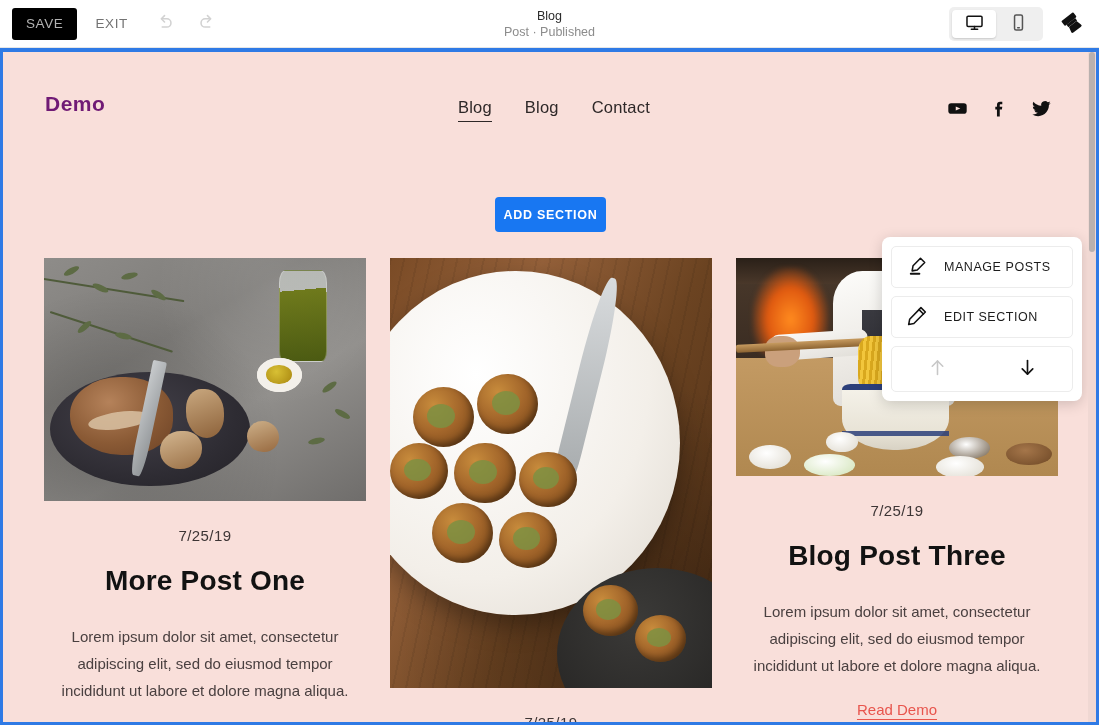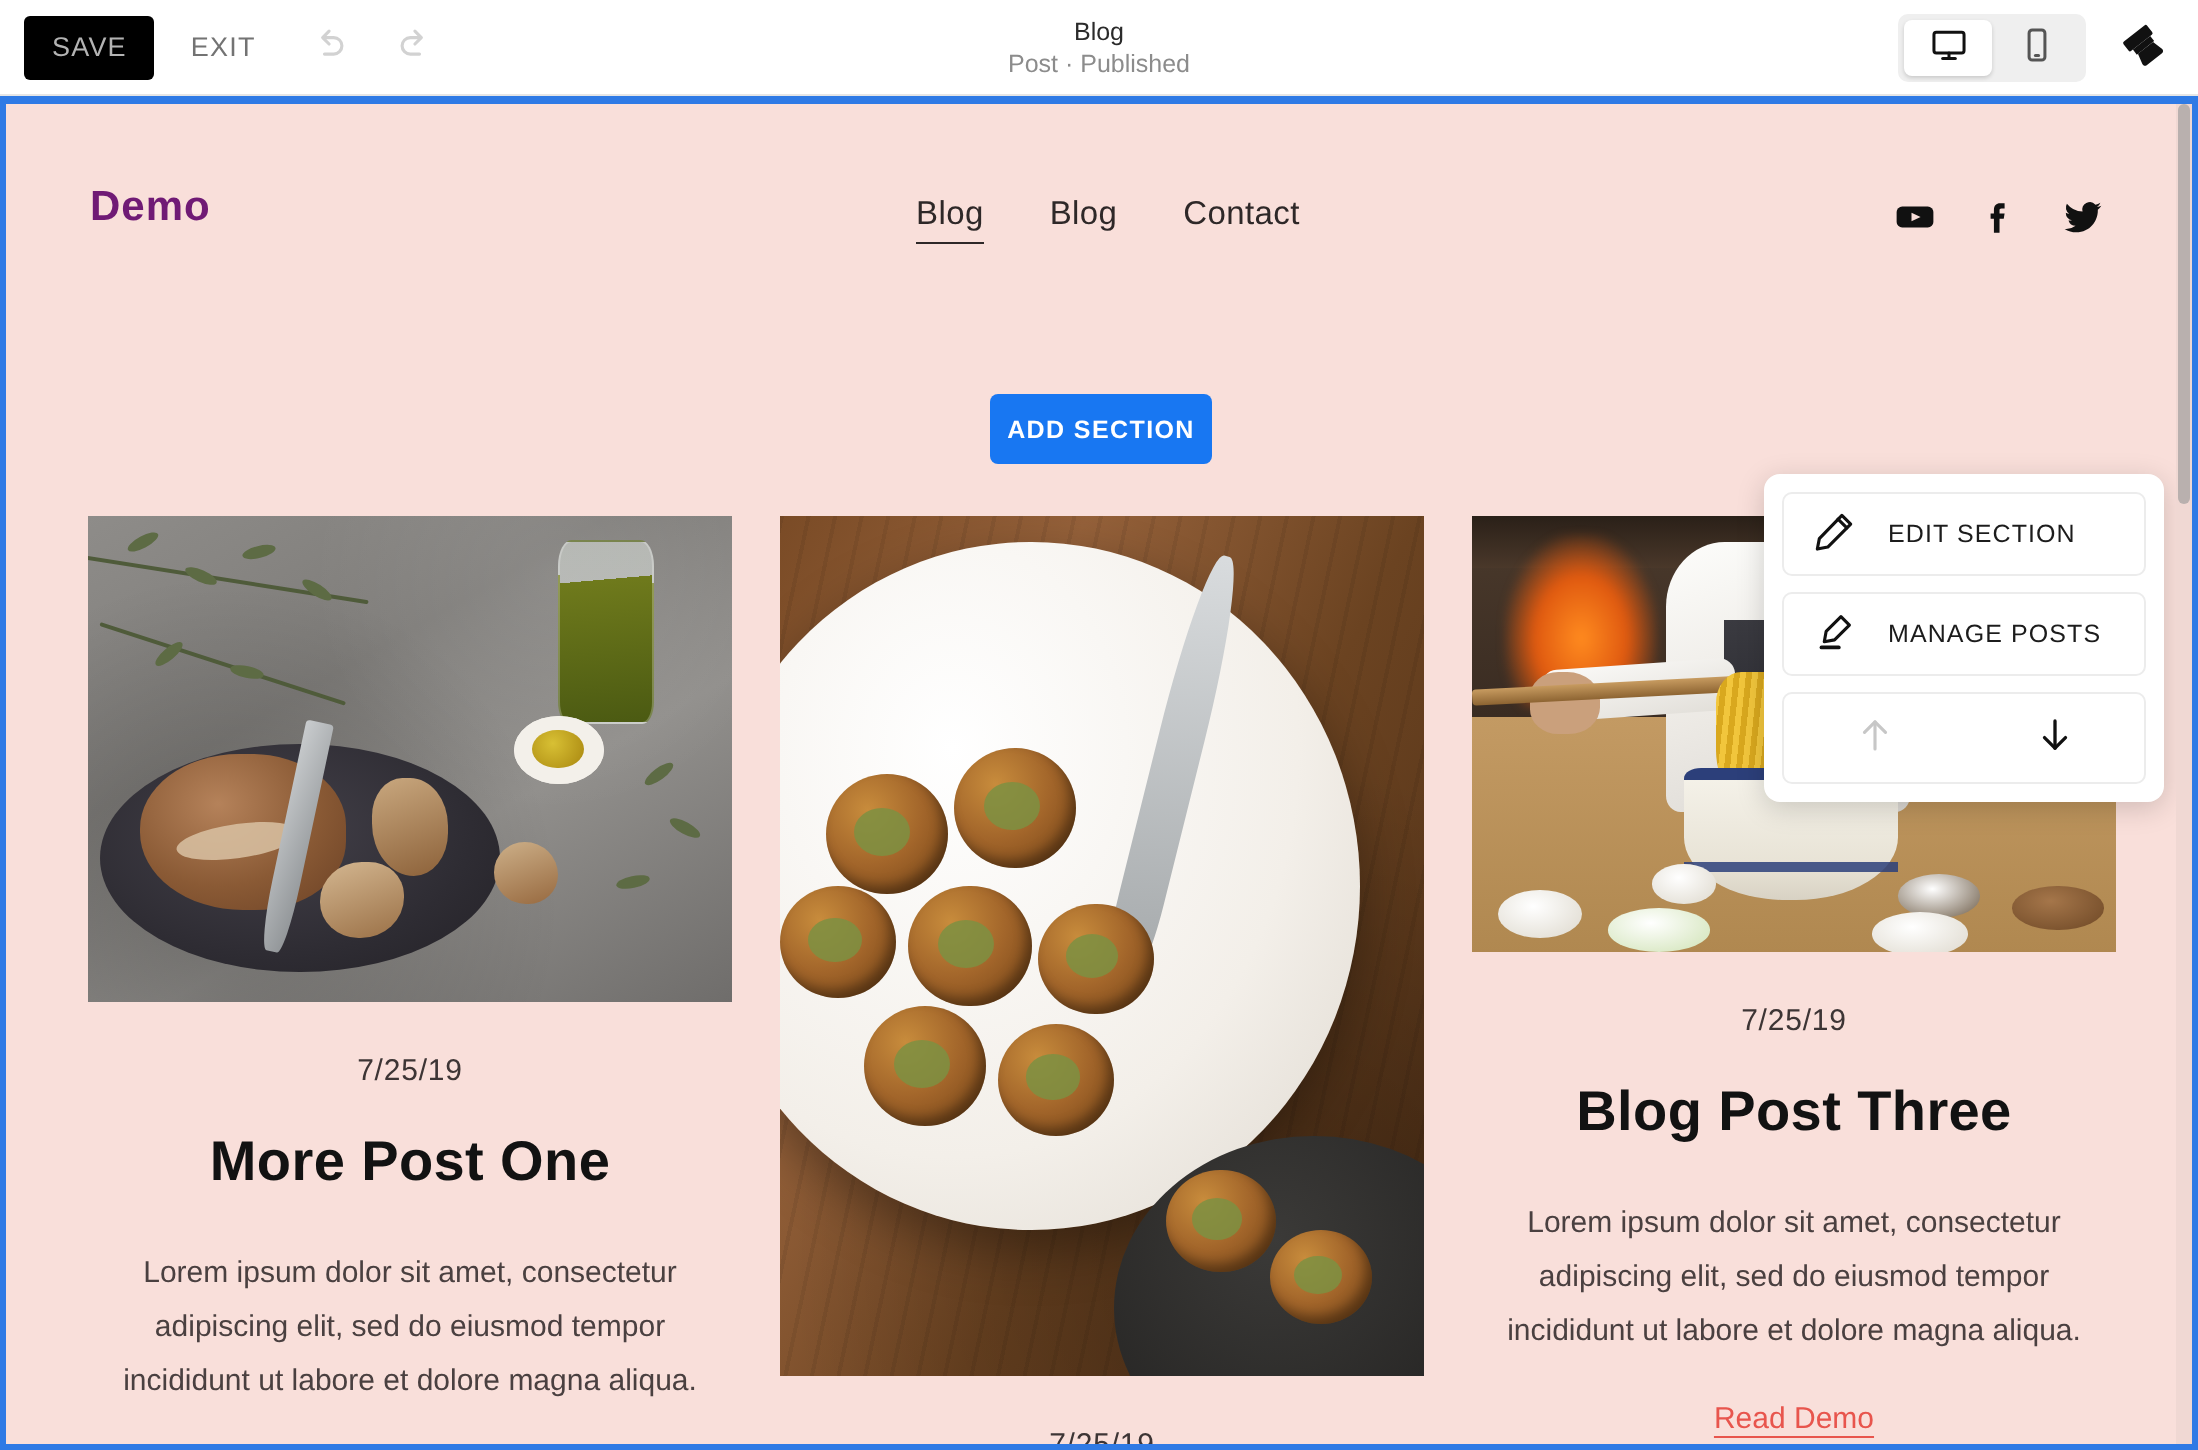--- a/index.html
+++ b/index.html
@@ -507,35 +507,35 @@
         <h2 class="post-title">Blog Post Three</h2>
         <p class="post-body">Lorem ipsum dolor sit amet, consectetur adipiscing elit, sed do eiusmod tempor incididunt ut labore et dolore magna aliqua.</p>
         <a class="post-readmore">Read Demo</a>
       </article>
     </div>
 
     <div id="section-context-menu">
       <button class="menu-item">
         <span>
           <svg width="22" height="22" viewBox="0 0 24 24" fill="none" stroke="#111" stroke-width="1.7" stroke-linecap="round" stroke-linejoin="round">
-            <path d="M16.3 2.9l4.8 4.8L8.6 20.2l-5.7 1.1 1.1-5.7z"></path>
-            <line x1="14.2" y1="5" x2="19" y2="9.8"></line>
+            <path d="M15.8 3.6l4.6 4.6-8.1 8.1-5.6 1 1-5.6z"></path>
+            <line x1="5.2" y1="20.4" x2="14.6" y2="20.4" stroke-width="2.1"></line>
           </svg>
         </span>
-        <span class="menu-item-label">EDIT SECTION</span>
+        <span class="menu-item-label">MANAGE POSTS</span>
       </button>
 
       <button class="menu-item">
         <span>
           <svg width="22" height="22" viewBox="0 0 24 24" fill="none" stroke="#111" stroke-width="1.7" stroke-linecap="round" stroke-linejoin="round">
-            <path d="M15.8 3.6l4.6 4.6-8.1 8.1-5.6 1 1-5.6z"></path>
-            <line x1="5.2" y1="20.4" x2="14.6" y2="20.4" stroke-width="2.1"></line>
+            <path d="M16.3 2.9l4.8 4.8L8.6 20.2l-5.7 1.1 1.1-5.7z"></path>
+            <line x1="14.2" y1="5" x2="19" y2="9.8"></line>
           </svg>
         </span>
-        <span class="menu-item-label">MANAGE POSTS</span>
+        <span class="menu-item-label">EDIT SECTION</span>
       </button>
 
       <div class="menu-move-row">
         <button class="move-btn">
           <span>
             <svg width="21" height="21" viewBox="0 0 24 24" fill="none" stroke="#c7c7c7" stroke-width="1.8" stroke-linecap="round" stroke-linejoin="round">
               <line x1="12" y1="20" x2="12" y2="4.5"></line>
               <polyline points="6,10.5 12,4.5 18,10.5"></polyline>
             </svg>
           </span>

